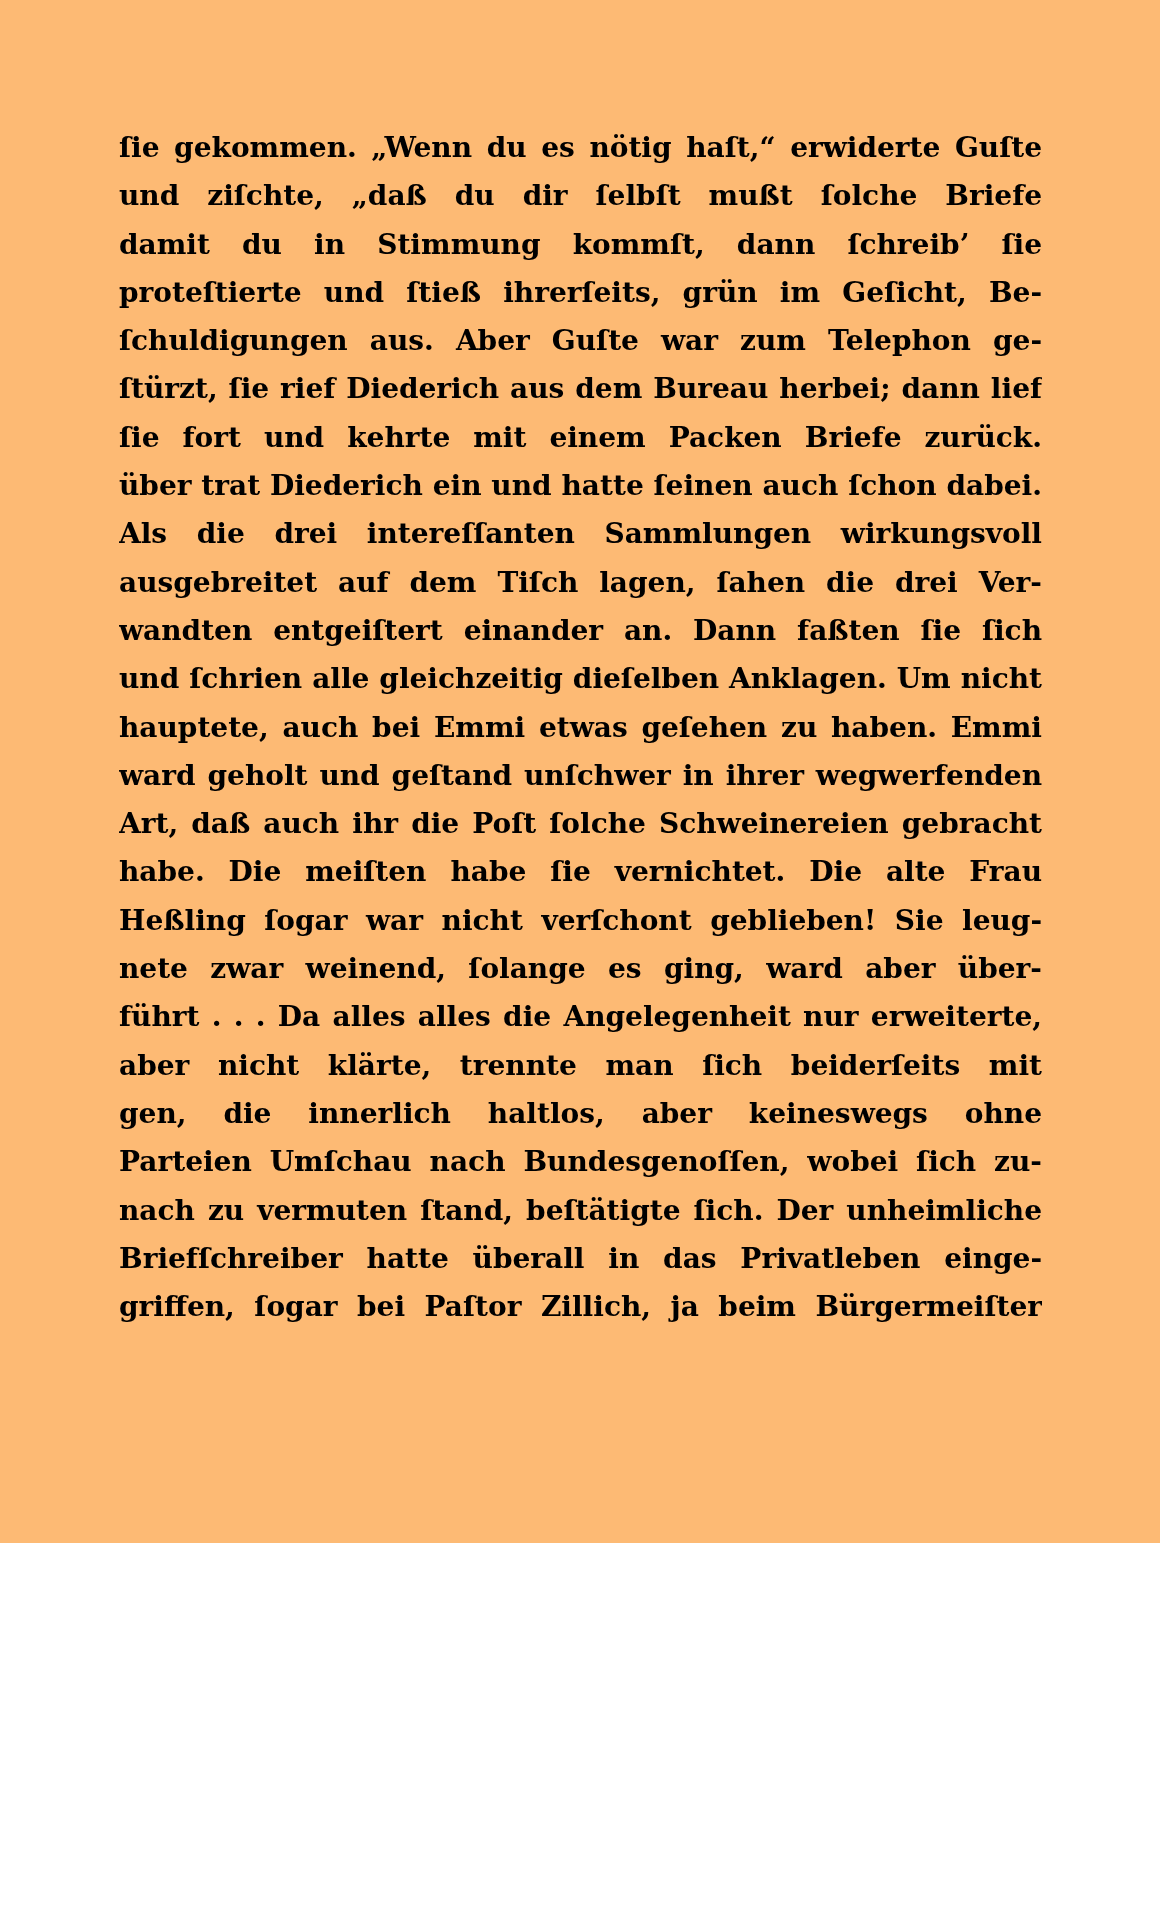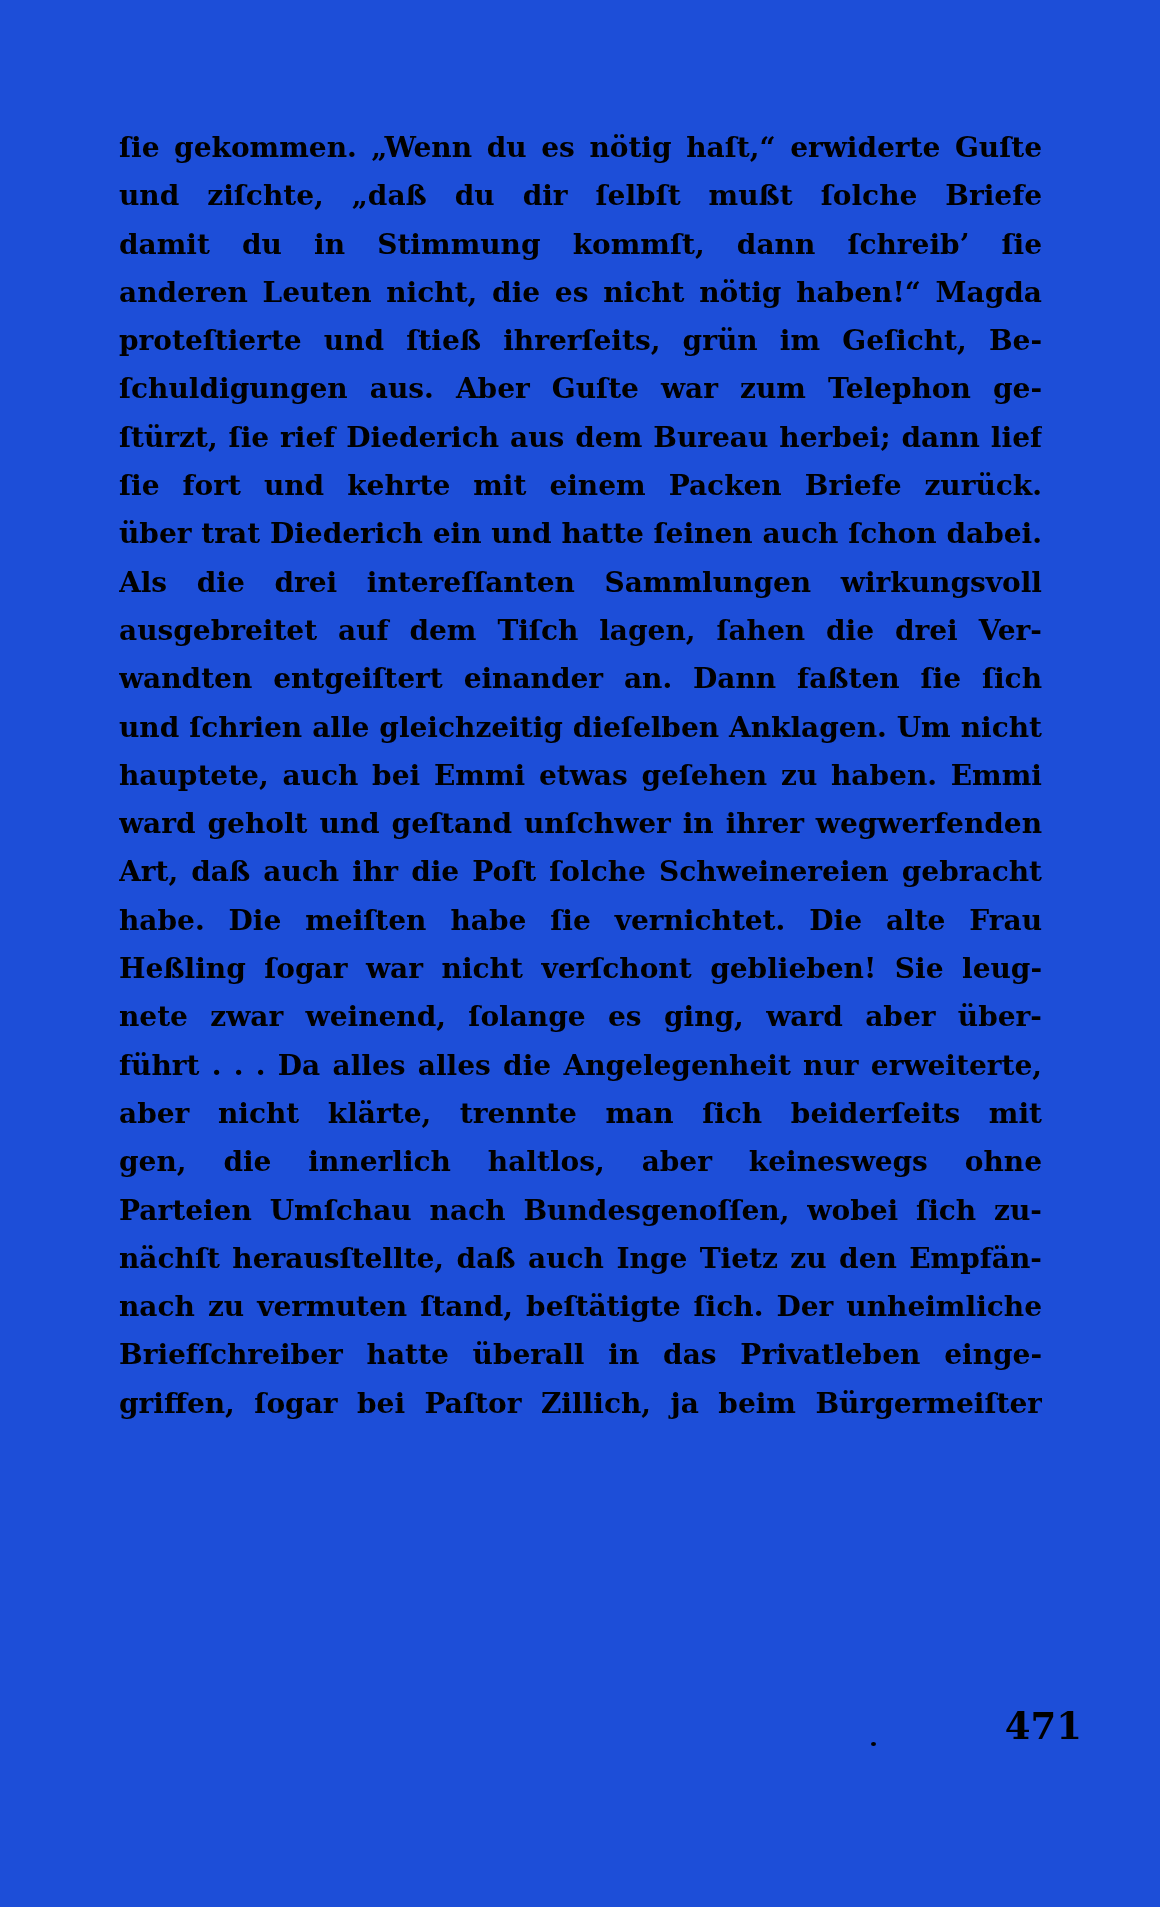--- a/index.html
+++ b/index.html
@@ -4,22 +4,22 @@
 <title>471</title>
 <style>
   html, body {
     margin: 0;
     padding: 0;
     background: #ffffff;
   }
   .page {
     position: relative;
     width: 1160px;
-    height: 1907px;
-    background: #1d4ed8;
+    height: 1543px;
+    background: #fdba74;
     overflow: hidden;
     color: #000000;
     font-family: "DejaVu Serif", "Liberation Serif", serif;
   }
   .text-block {
     position: absolute;
     left: 119px;
     top: 124px;
     width: 923px;
   }
@@ -57,41 +57,39 @@
   }
 </style>
 </head>
 <body>
 
 <div class="page">
   <div class="text-block">
       <div class="text-line">ſie gekommen. „Wenn du es nötig haſt,“ erwiderte Guſte</div>
       <div class="text-line">und ziſchte, „daß du dir ſelbſt mußt ſolche Briefe ſchreiben,</div>
       <div class="text-line">damit du in Stimmung kommſt, dann ſchreib’ ſie wenigſtens</div>
-      <div class="text-line">anderen Leuten nicht, die es nicht nötig haben!“ Magda</div>
       <div class="text-line">proteſtierte und ſtieß ihrerſeits, grün im Geſicht, Be-</div>
       <div class="text-line">ſchuldigungen aus. Aber Guſte war zum Telephon ge-</div>
       <div class="text-line">ſtürzt, ſie rief Diederich aus dem Bureau herbei; dann lief</div>
       <div class="text-line">ſie fort und kehrte mit einem Packen Briefe zurück. Gegen-</div>
       <div class="text-line">über trat Diederich ein und hatte ſeinen auch ſchon dabei.</div>
       <div class="text-line">Als die drei intereſſanten Sammlungen wirkungsvoll</div>
       <div class="text-line">ausgebreitet auf dem Tiſch lagen, ſahen die drei Ver-</div>
       <div class="text-line">wandten entgeiſtert einander an. Dann faßten ſie ſich</div>
       <div class="text-line">und ſchrien alle gleichzeitig dieſelben Anklagen. Um nicht</div>
       <div class="text-line">hauptete, auch bei Emmi etwas geſehen zu haben. Emmi</div>
       <div class="text-line">ward geholt und geſtand unſchwer in ihrer wegwerfenden</div>
       <div class="text-line">Art, daß auch ihr die Poſt ſolche Schweinereien gebracht</div>
       <div class="text-line">habe. Die meiſten habe ſie vernichtet. Die alte Frau</div>
       <div class="text-line">Heßling ſogar war nicht verſchont geblieben! Sie leug-</div>
       <div class="text-line">nete zwar weinend, ſolange es ging, ward aber über-</div>
       <div class="text-line">führt . . . Da alles alles die Angelegenheit nur erweiterte,</div>
       <div class="text-line">aber nicht klärte, trennte man ſich beiderſeits mit Drohun-</div>
       <div class="text-line">gen, die innerlich haltlos, aber keineswegs ohne Schrecken</div>
       <div class="text-line">Parteien Umſchau nach Bundesgenoſſen, wobei ſich zu-</div>
-      <div class="text-line">nächſt herausſtellte, daß auch Inge Tietz zu den Empfän-</div>
       <div class="text-line">nach zu vermuten ſtand, beſtätigte ſich. Der unheimliche</div>
       <div class="text-line">Briefſchreiber hatte überall in das Privatleben einge-</div>
       <div class="text-line">griffen, ſogar bei Paſtor Zillich, ja beim Bürgermeiſter</div>
     </div>
 
   <div class="page-number">471</div>
 
   <div class="ink-speck"></div>
 </div>
 

